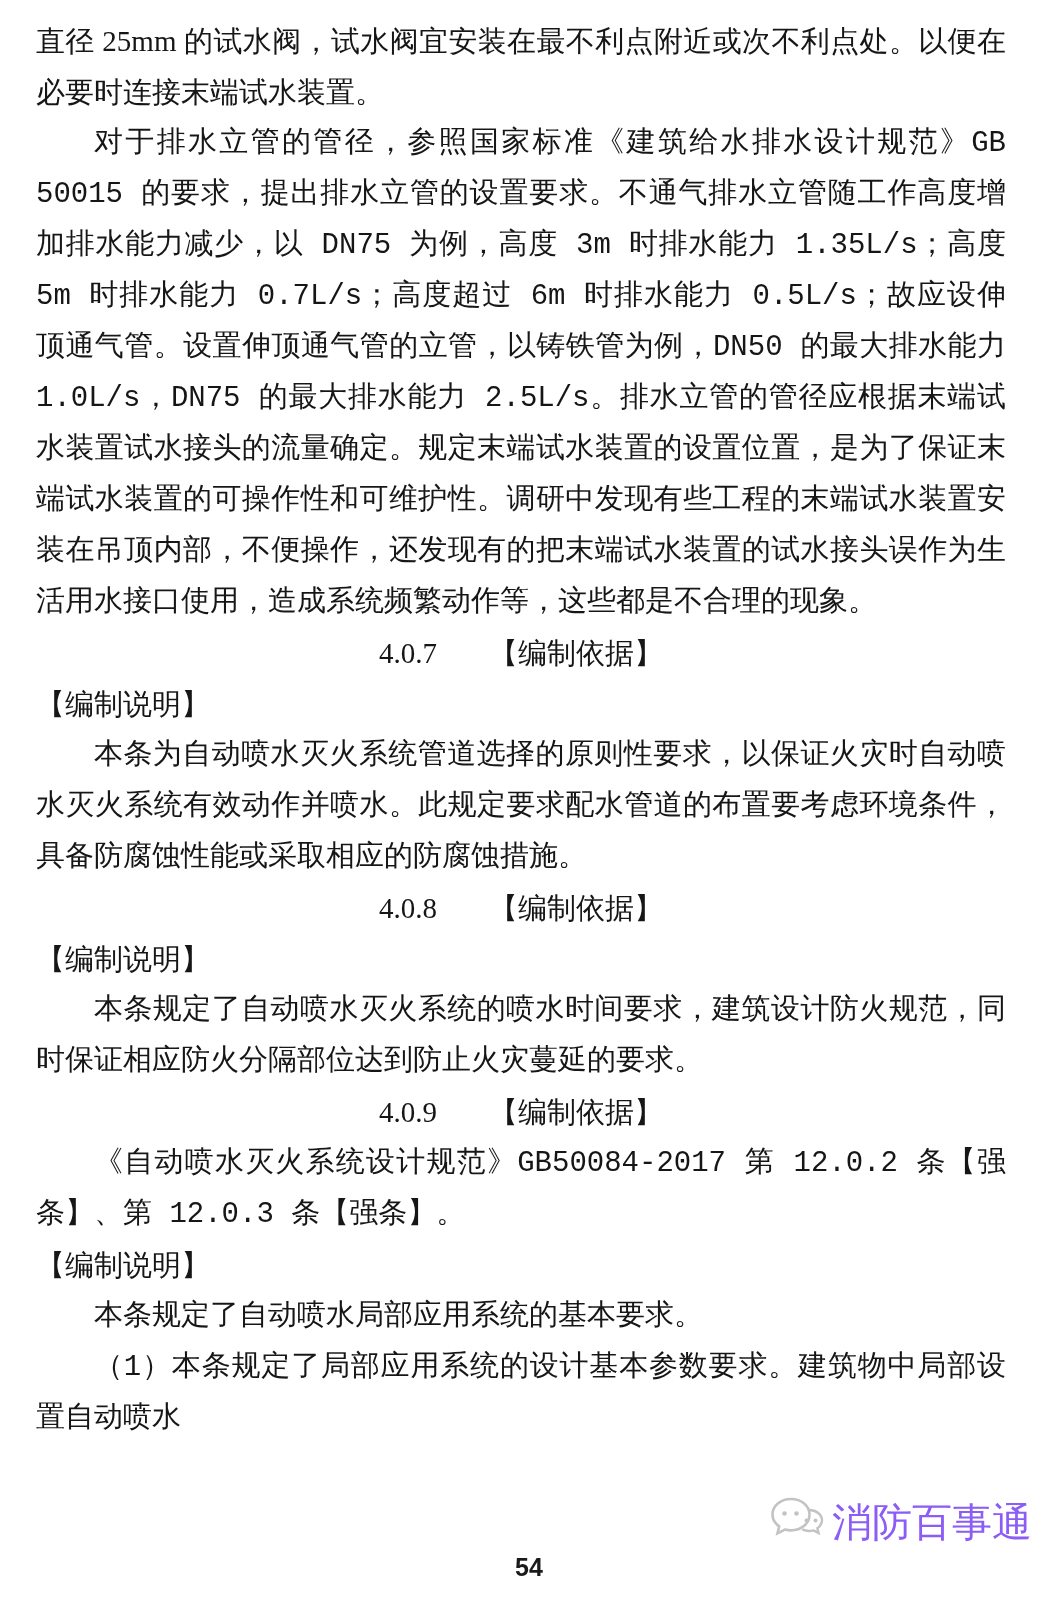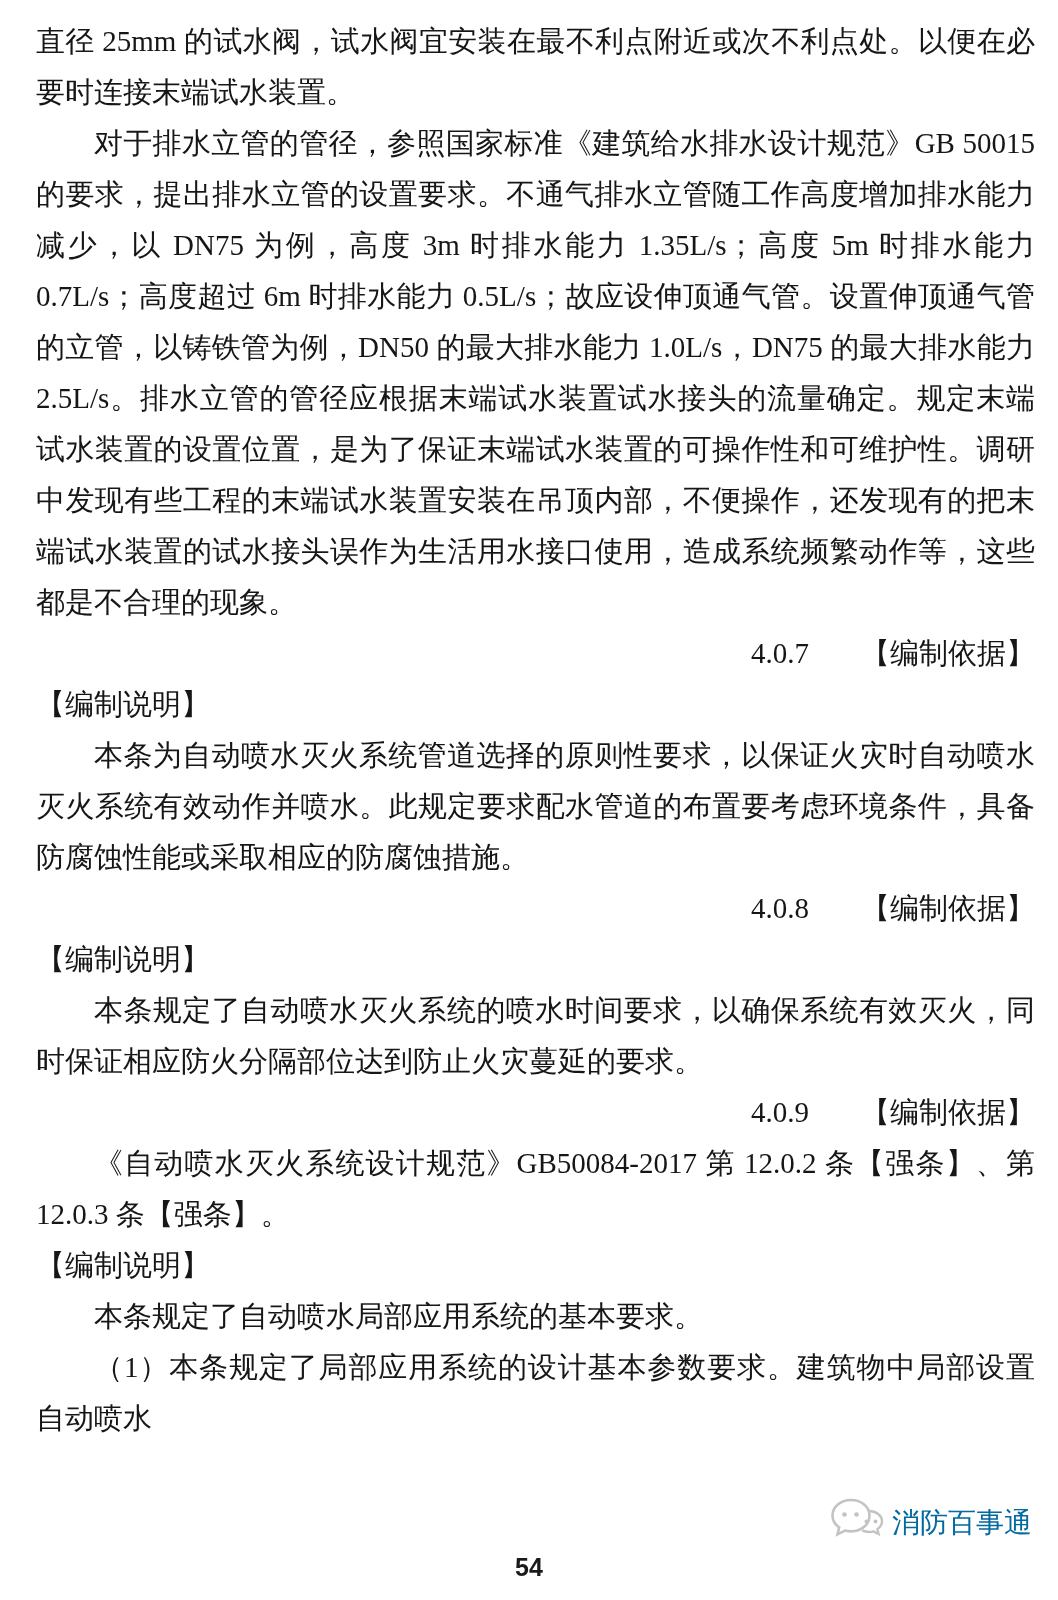--- a/index.html
+++ b/index.html
@@ -6,32 +6,32 @@
   .page {
     position: relative;
     width: 1058px;
     height: 1600px;
     box-sizing: border-box;
     background: #ffffff;
     color: #161616;
     font-family: "Liberation Serif", "DejaVu Serif", serif;
     font-size: 29px;
     line-height: 51px;
-    padding: 16px 23px 0 36px;
+    padding: 16px 52px 0 36px;
     overflow: hidden;
   }
   .para {
     margin: 0;
     text-align: justify;
     text-justify: inter-ideograph;
   }
-  .indent { text-indent: 2em; }
+  .indent { text-indent: 2em; font-family: Liberation Mono, monospace; }
   .heading {
     margin: 0;
-    text-align: right;
+    text-align: center;
     white-space: nowrap;
   }
   .heading-label { margin-left: 52px; }
   .page-number {
     position: absolute;
     left: 0;
     bottom: 20px;
     width: 100%;
     text-align: center;
     font-family: "Liberation Sans", "DejaVu Sans", sans-serif;
@@ -40,22 +40,22 @@
     line-height: 1;
     color: #1a1a1a;
   }
   .watermark {
     position: absolute;
     right: 26px;
     bottom: 52px;
     display: flex;
     align-items: center;
     gap: 8px;
-    color: #0369a1;
-    font-size: 28px;
+    color: #8b5cf6;
+    font-size: 40px;
     line-height: 1;
     font-family: "Liberation Sans", "DejaVu Sans", sans-serif;
     pointer-events: none;
   }
   .watermark .wm-icon { flex: 0 0 auto; }
 </style>
 </head>
 <body>
 
 <div class="page">
@@ -73,21 +73,21 @@
 
   <p class="para indent">本条为自动喷水灭火系统管道选择的原则性要求，以保证火灾时自动喷水灭火系统有效动作并喷水。此规定要求配水管道的布置要考虑环境条件，具备防腐蚀性能或采取相应的防腐蚀措施。</p>
 
   <div class="heading">
     <span>4.0.8</span><span class="heading-label">【编制依据】</span>
   </div>
 
 
   <p class="para">【编制说明】</p>
 
-  <p class="para indent">本条规定了自动喷水灭火系统的喷水时间要求，以确保系统有效灭火，同时保证相应防火分隔部位达到防止火灾蔓延的要求。</p>
+  <p class="para indent">本条规定了自动喷水灭火系统的喷水时间要求，建筑设计防火规范，同时保证相应防火分隔部位达到防止火灾蔓延的要求。</p>
 
   <div class="heading">
     <span>4.0.9</span><span class="heading-label">【编制依据】</span>
   </div>
 
   <p class="para indent">《自动喷水灭火系统设计规范》GB50084-2017 第 12.0.2 条【强条】、第 12.0.3 条【强条】。</p>
 
   <p class="para">【编制说明】</p>
 
   <p class="para indent">本条规定了自动喷水局部应用系统的基本要求。</p>

